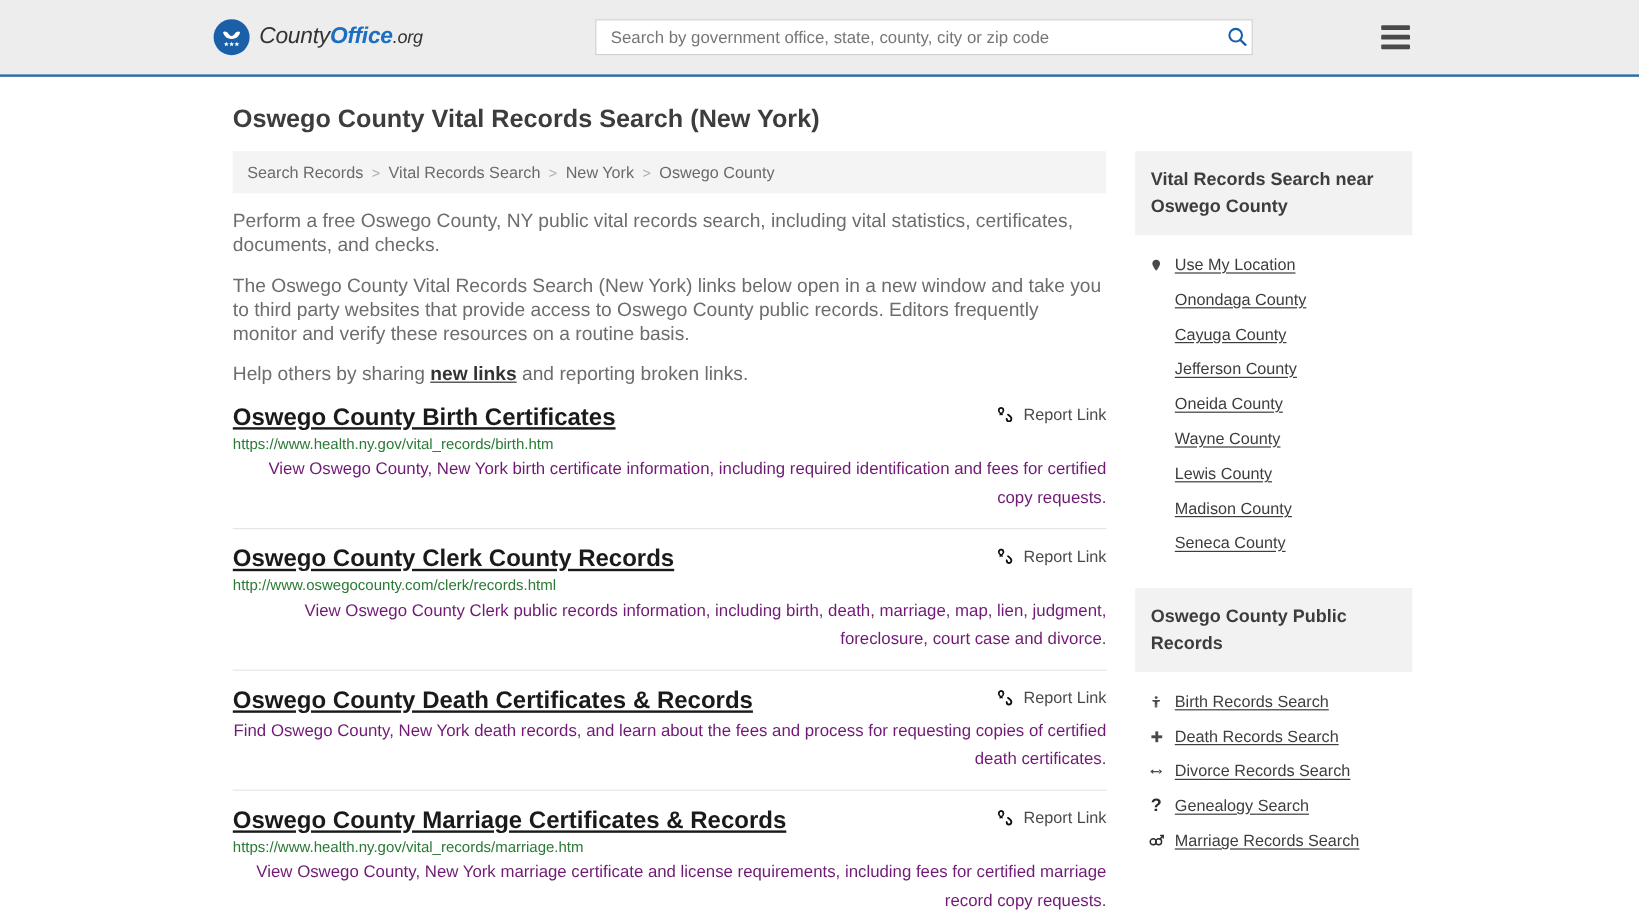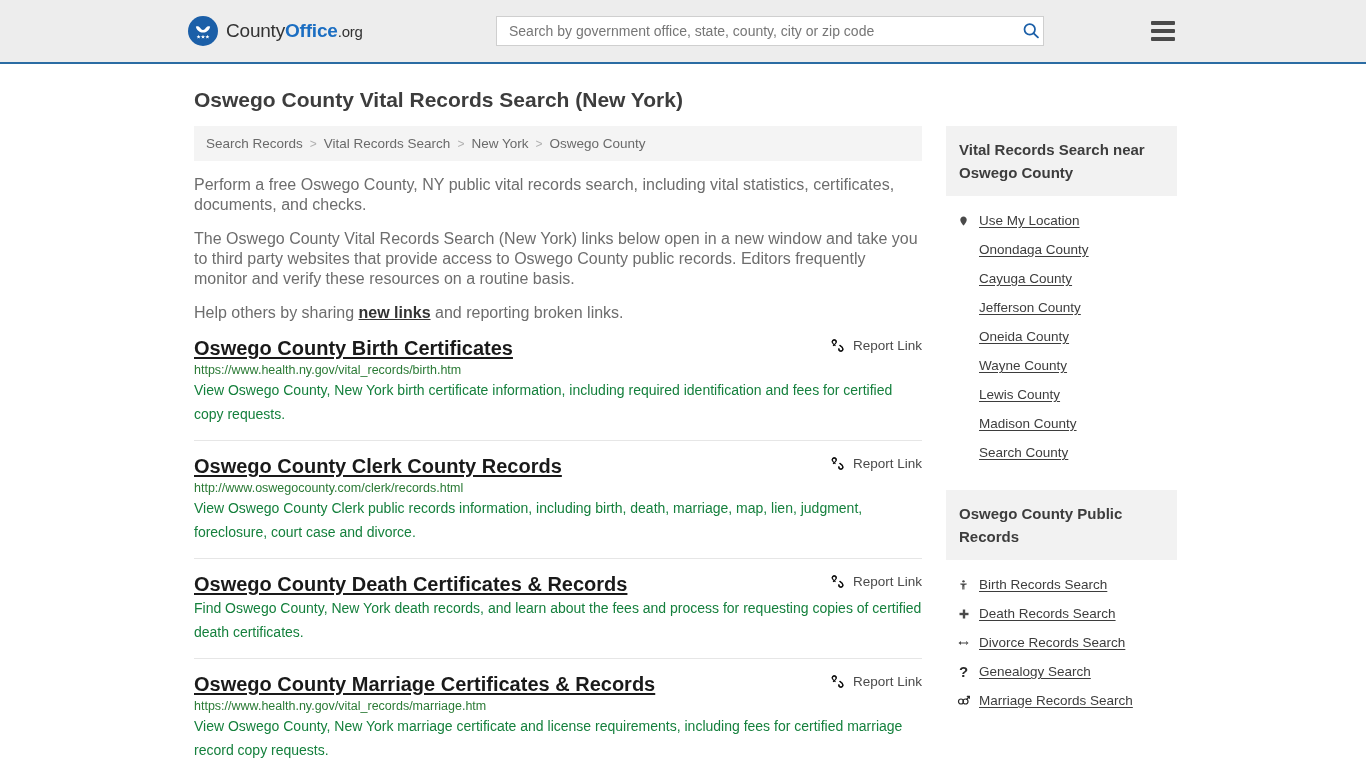--- a/index.html
+++ b/index.html
@@ -16,25 +16,26 @@
   .site-header {
     height: 64px;
     background: #ededed;
     border-bottom: 2px solid #2b6ca3;
     display: flex;
     align-items: center;
     position: relative;
   }
   .brand {
     position: absolute;
-    left: 188px;
+    left: 178px;
     display: flex;
     align-items: center;
     gap: 8px;
     text-decoration: none;
+    font-style: italic;
   }
   .brand-mark {
     width: 30px; height: 30px;
     border-radius: 50%;
     background: #1b5fa8;
     display: flex;
     flex-direction: column;
     align-items: center;
     justify-content: center;
     flex: none;
@@ -177,22 +178,23 @@
   }
   .result-url {
     font-size: 12.5px;
     color: #2a7a35;
     margin: 3px 0 1px 0;
     word-break: break-all;
   }
   .result-desc {
     font-size: 14px;
     line-height: 24px;
-    color: #15803d;
+    color: #701a75;
     margin: 0;
+    text-align: right;
   }
 
   
   .side-card-head {
     background: #f2f2f2;
     padding: 12px 13px;
     font-size: 15px;
     font-weight: 700;
     line-height: 23px;
     color: #3d3d3d;
@@ -392,21 +394,21 @@
           <li>
             <span class="side-ico"></span>
             <a href="#">Lewis County</a>
           </li>
           <li>
             <span class="side-ico"></span>
             <a href="#">Madison County</a>
           </li>
           <li>
             <span class="side-ico"></span>
-            <a href="#">Search County</a>
+            <a href="#">Seneca County</a>
           </li>
         </ul>
       </div>
 
       <div class="side-card">
         <div class="side-card-head">Oswego County Public Records</div>
         <ul class="side-list">
           <li>
             <span class="side-ico">
               <svg width="11" height="14" viewBox="0 0 24 24" aria-hidden="true">

